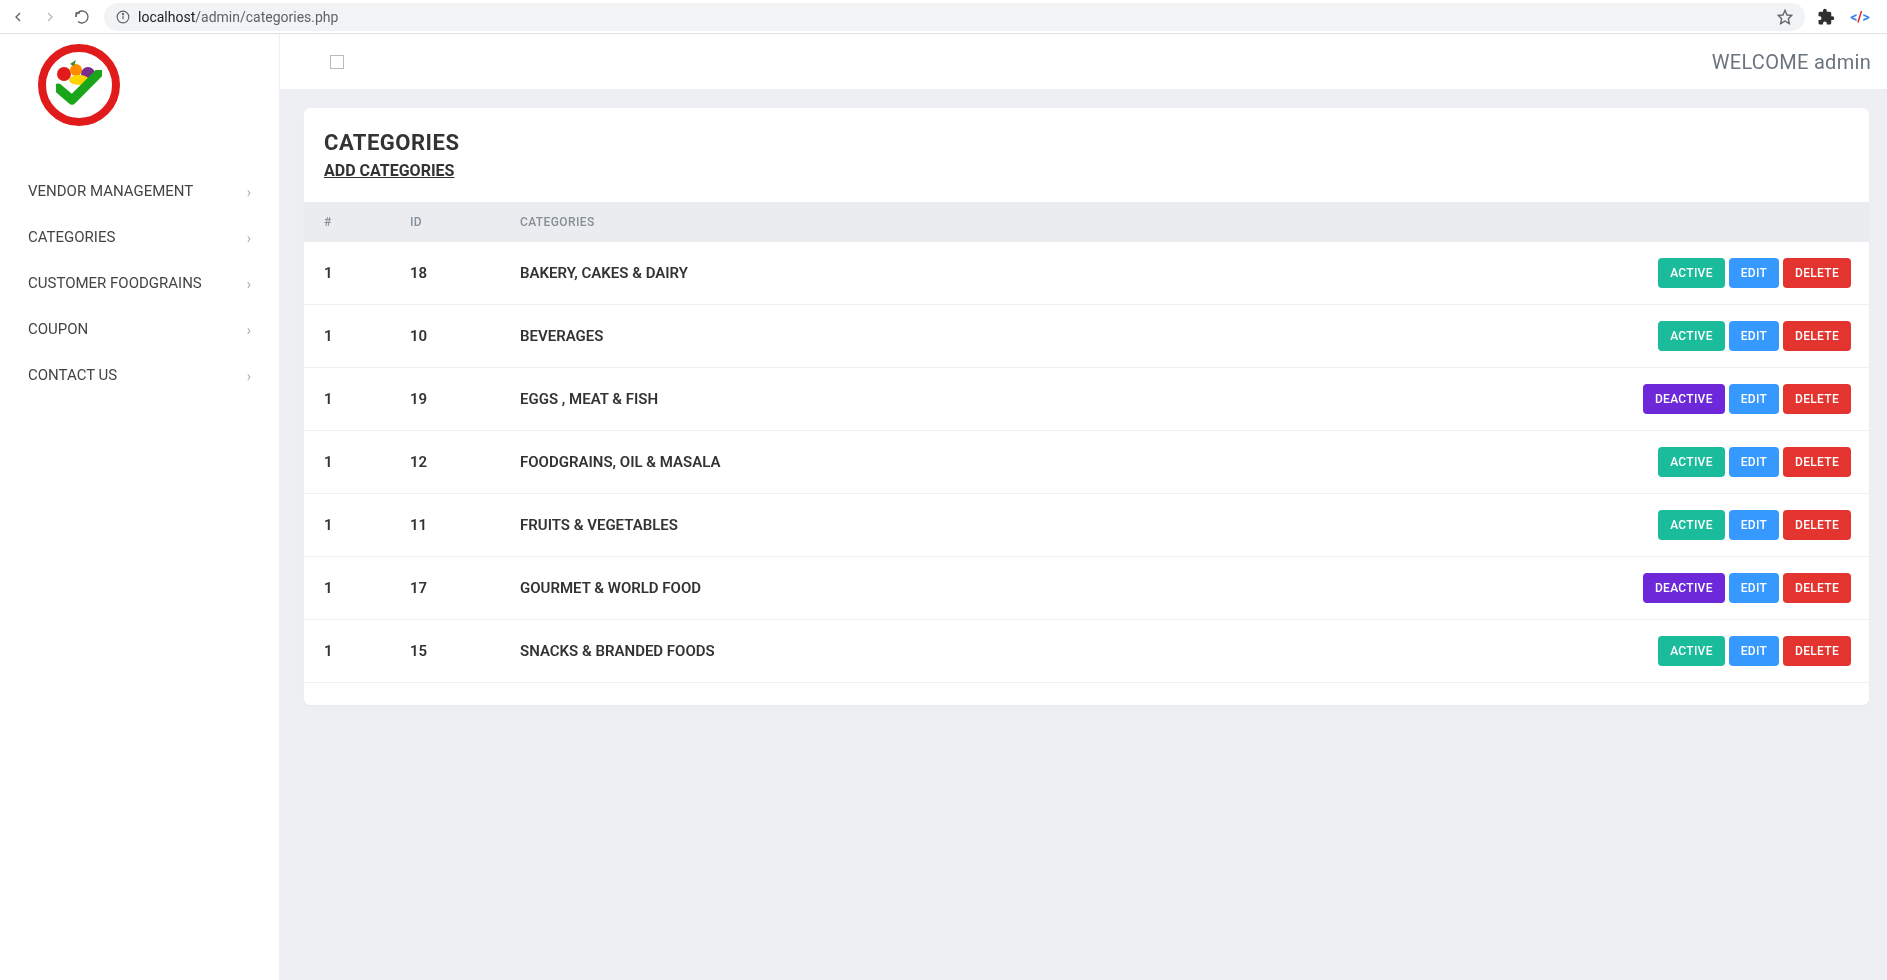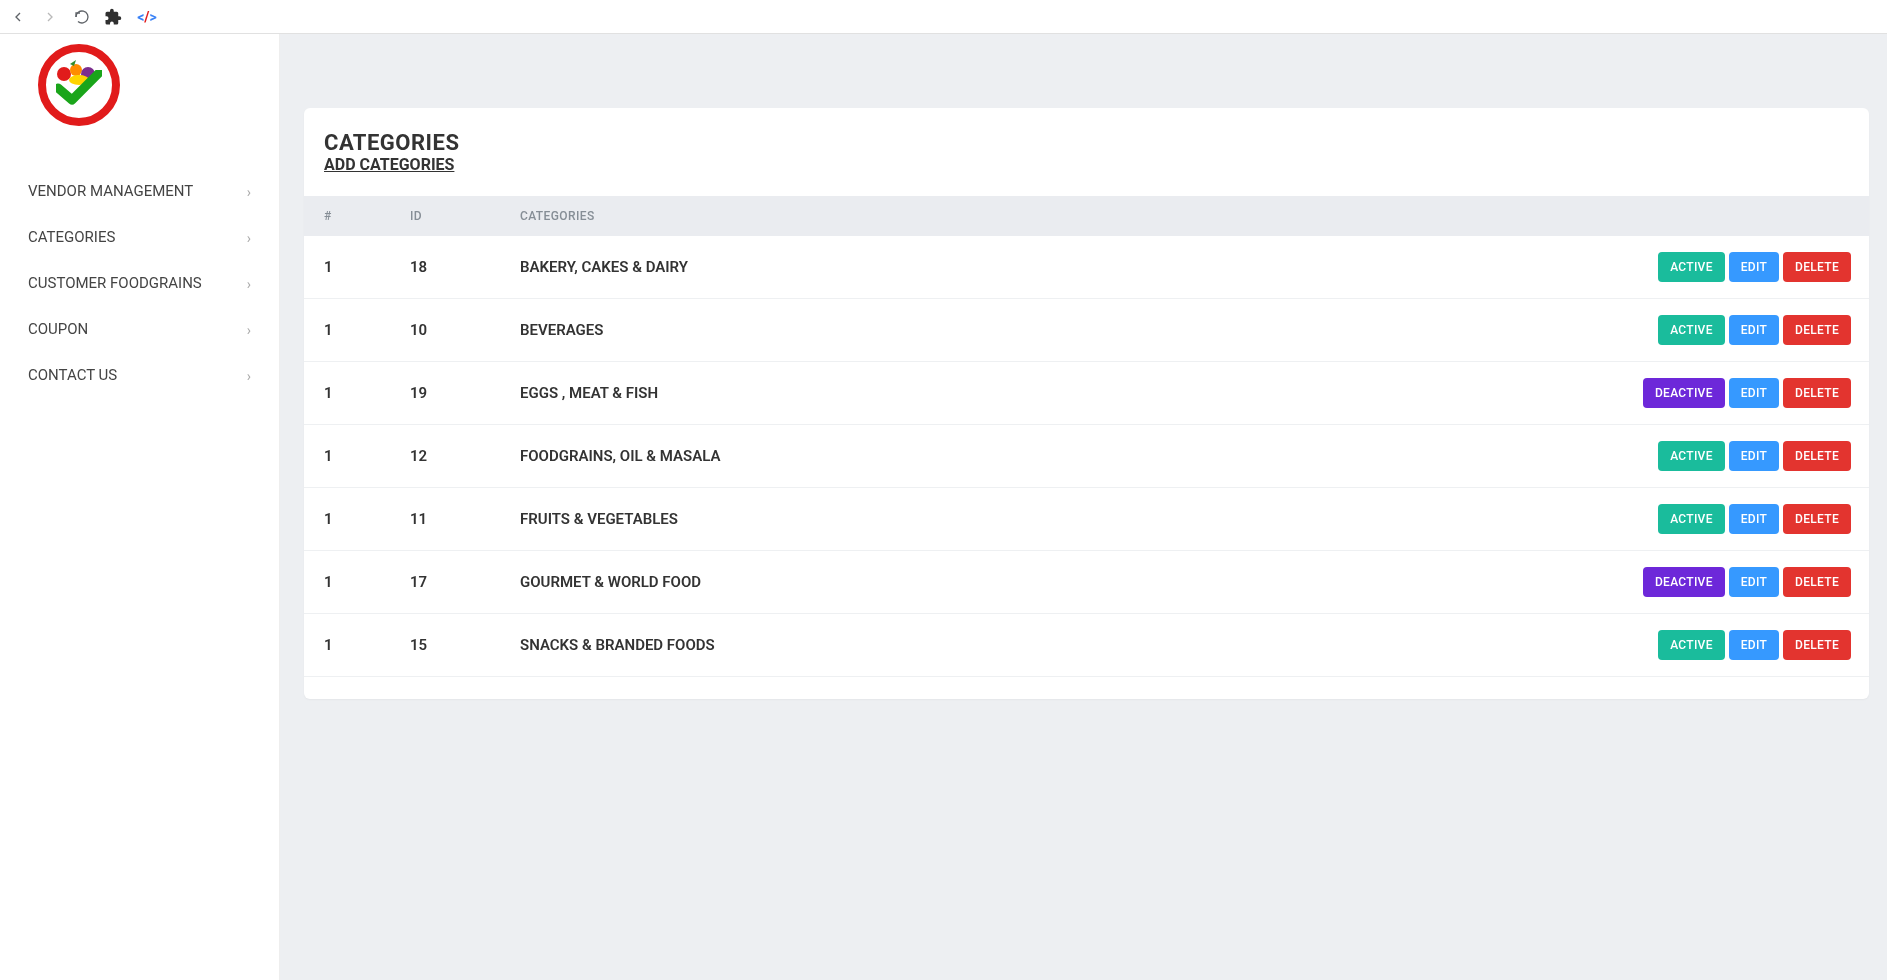--- a/index.html
+++ b/index.html
@@ -137,20 +137,21 @@
     padding: 0 20px 10px 20px;
   }
   .page-title {
     font-size: 22px;
     font-weight: 700;
     color: #333;
     letter-spacing: 0.5px;
   }
   .add-link {
     display: inline-block;
+    margin-top: 6px;
     font-size: 16px;
     font-weight: 700;
     color: #333;
     text-decoration: underline;
     cursor: pointer;
   }
 
   table {
     width: 100%;
     border-collapse: collapse;
@@ -226,20 +227,32 @@
     <svg width="16" height="16" viewBox="0 0 24 24" fill="none" stroke="#b9b9b9" stroke-width="2">
         <polyline points="9 18 15 12 9 6"></polyline>
       </svg>
   </div>
   <div class="nav-btn">
     <svg width="16" height="16" viewBox="0 0 24 24" fill="none" stroke="#5f6368" stroke-width="2">
         <path d="M3 12a9 9 0 1 1 3 6.7"></path>
         <polyline points="3 18 3 12 9 12" transform="translate(0 -6)"></polyline>
       </svg>
   </div>
+  <div class="addr-bar">
+    <svg width="14" height="14" viewBox="0 0 24 24" fill="none" stroke="#5f6368" stroke-width="2">
+        <circle cx="12" cy="12" r="10"></circle>
+        <line x1="12" y1="10" x2="12" y2="16"></line>
+        <circle cx="12" cy="7" r="1" fill="#5f6368"></circle>
+      </svg>
+    <span class="url"><span>localhost</span><span class="path">/admin/categories.php</span></span>
+    <span style="flex:1"></span>
+    <svg width="16" height="16" viewBox="0 0 24 24" fill="none" stroke="#5f6368" stroke-width="2">
+        <polygon points="12 2 15 9 22 9.5 17 14.5 18.5 22 12 18 5.5 22 7 14.5 2 9.5 9 9"></polygon>
+      </svg>
+  </div>
   <div class="chrome-right">
     <svg width="18" height="18" viewBox="0 0 24 24" fill="#303030">
         <path d="M20.5 11H19V7a2 2 0 0 0-2-2h-4V3.5a2.5 2.5 0 1 0-5 0V5H4a2 2 0 0 0-2 2v4h1.5a2.5 2.5 0 1 1 0 5H2v4a2 2 0 0 0 2 2h4v-1.5a2.5 2.5 0 1 1 5 0V22h4a2 2 0 0 0 2-2v-4h1.5a2.5 2.5 0 1 0 0-5z"></path>
       </svg>
     <div class="ext-badge">
       <span style="font-weight:700;font-size:14px;"><span style="color:#3b82f6;">&lt;</span><span style="color:#e11b1b;">/</span><span style="color:#3b82f6;">&gt;</span></span>
     </div>
   </div>
 </div>
 
@@ -278,20 +291,24 @@
         <span class="chev">›</span>
       </div>
       <div class="menu-item">
         <span>CONTACT US</span>
         <span class="chev">›</span>
       </div>
     </div>
   </div>
 
   <div class="main">
+    <div class="topbar">
+      <div class="hamburger"></div>
+      <div class="welcome">WELCOME admin</div>
+    </div>
 
     <div class="content-wrap">
       <div class="card">
         <div class="card-header">
           <div class="page-title">CATEGORIES</div>
           <span class="add-link">ADD CATEGORIES</span>
         </div>
 
         <table>
           <thead>

